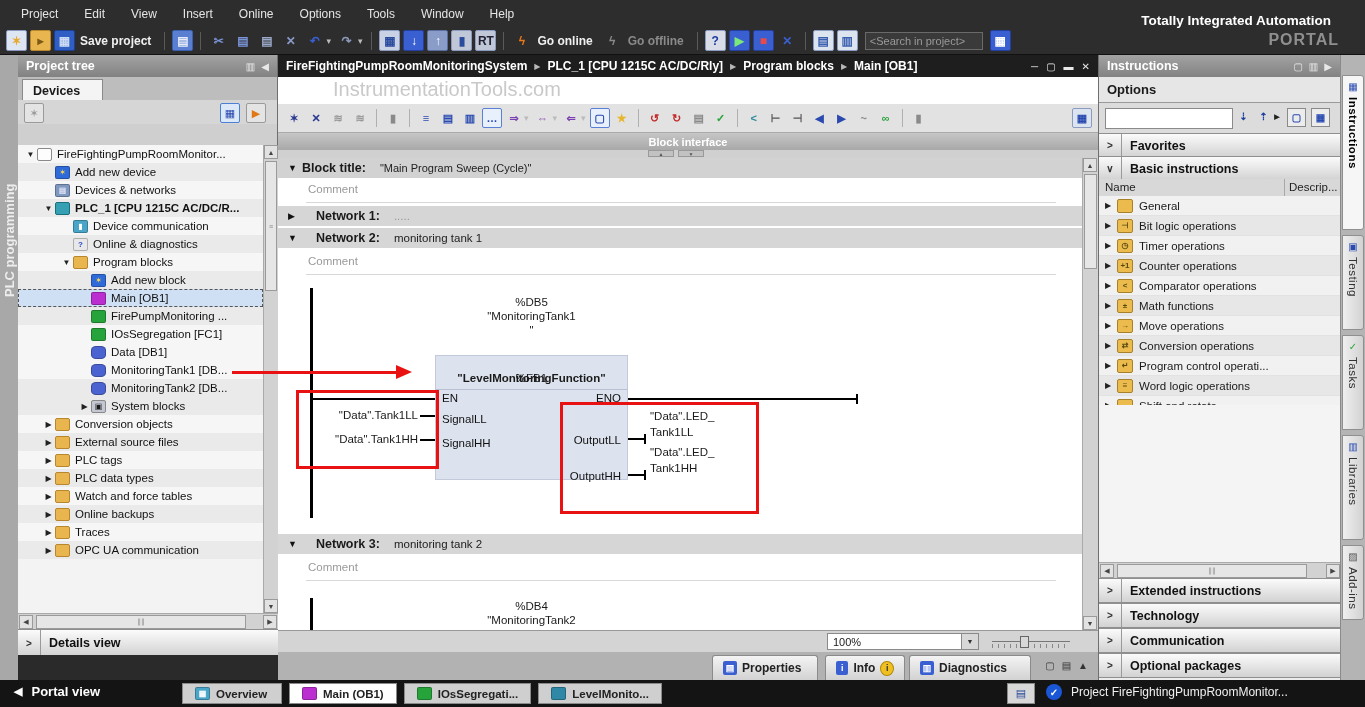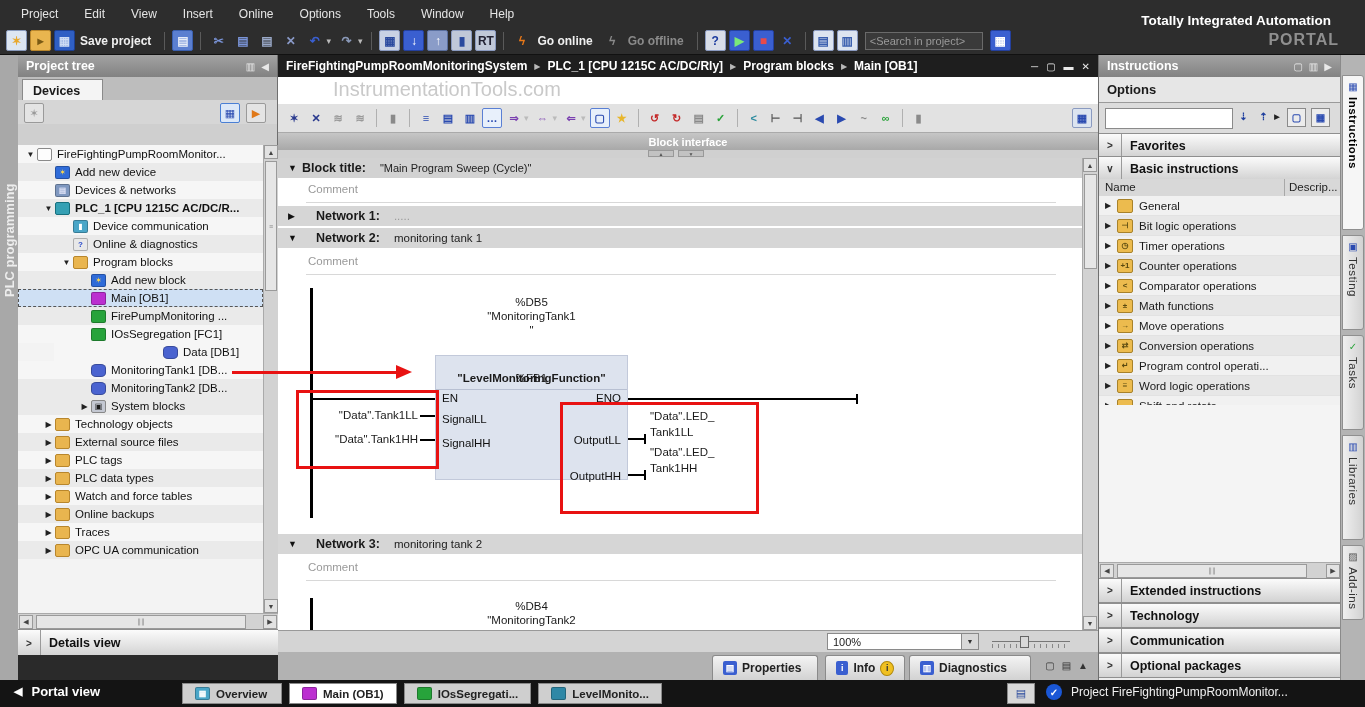--- a/index.html
+++ b/index.html
@@ -331,21 +331,21 @@
         <div class="trow alt" style="padding-left: 60px;">
           <span class="tarrow"></span>
           <span class="tic tic-fc"></span>
           <span class="tlabel">FirePumpMonitoring ...</span>
         </div>
         <div class="trow" style="padding-left: 60px;">
           <span class="tarrow"></span>
           <span class="tic tic-fc"></span>
           <span class="tlabel">IOsSegregation [FC1]</span>
         </div>
-        <div class="trow" style="padding-left: 96px; margin-left: 36px;">
+        <div class="trow" style="padding-left: 60px;">
           <span class="tarrow"></span>
           <span class="tic tic-db"></span>
           <span class="tlabel">Data [DB1]</span>
         </div>
         <div class="trow" style="padding-left: 60px;">
           <span class="tarrow"></span>
           <span class="tic tic-db"></span>
           <span class="tlabel">MonitoringTank1 [DB...</span>
         </div>
         <div class="trow alt" style="padding-left: 60px;">
@@ -354,21 +354,21 @@
           <span class="tlabel">MonitoringTank2 [DB...</span>
         </div>
         <div class="trow alt" style="padding-left: 60px;">
           <span class="tarrow">▶</span>
           <span class="tic tic-folder-system">▣</span>
           <span class="tlabel">System blocks</span>
         </div>
         <div class="trow" style="padding-left: 24px;">
           <span class="tarrow">▶</span>
           <span class="tic tic-folder-tech"></span>
-          <span class="tlabel">Technology objects</span>
+          <span class="tlabel">Conversion objects</span>
         </div>
         <div class="trow alt" style="padding-left: 24px;">
           <span class="tarrow">▶</span>
           <span class="tic tic-folder-src"></span>
           <span class="tlabel">External source files</span>
         </div>
         <div class="trow" style="padding-left: 24px;">
           <span class="tarrow">▶</span>
           <span class="tic tic-folder-tags"></span>
           <span class="tlabel">PLC tags</span>

